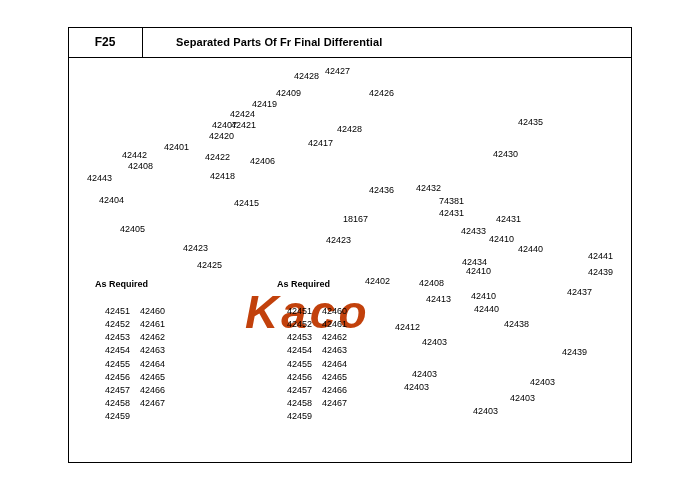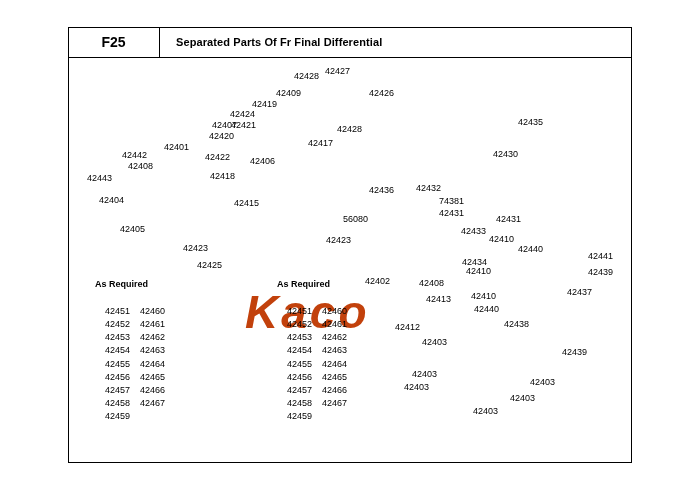--- a/index.html
+++ b/index.html
@@ -38,28 +38,28 @@
     left: 68px;
     top: 27px;
     width: 564px;
     height: 31px;
     border-bottom: 1px solid #000;
     box-sizing: border-box;
   }
   .titlebar .code-cell {
     position: absolute;
     left: 0; top: 0;
-    width: 92px;
+    width: 75px;
     height: 30px;
     border-right: 1px solid #000;
     box-sizing: border-box;
     display: flex;
     align-items: center;
     justify-content: center;
-    font-size: 14px;
+    font-size: 12px;
     font-weight: bold;
   }
   .titlebar .title-text {
     position: absolute;
     left: 108px;
     top: 0;
     height: 30px;
     display: flex;
     align-items: center;
     font-size: 11px;
@@ -378,21 +378,21 @@
   <div class="lbl" style="left:87px;  top:173px;">42443</div>
   <div class="lbl" style="left:99px;  top:195px;">42404</div>
   <div class="lbl" style="left:120px; top:224px;">42405</div>
   <div class="lbl" style="left:234px; top:198px;">42415</div>
   <div class="lbl" style="left:369px; top:185px;">42436</div>
   <div class="lbl" style="left:416px; top:183px;">42432</div>
   <div class="lbl" style="left:493px; top:149px;">42430</div>
   <div class="lbl" style="left:439px; top:196px;">74381</div>
   <div class="lbl" style="left:439px; top:208px;">42431</div>
   <div class="lbl" style="left:496px; top:214px;">42431</div>
-  <div class="lbl" style="left:343px; top:214px;">56080</div>
+  <div class="lbl" style="left:343px; top:214px;">18167</div>
   <div class="lbl" style="left:461px; top:226px;">42433</div>
   <div class="lbl" style="left:489px; top:234px;">42410</div>
   <div class="lbl" style="left:518px; top:244px;">42440</div>
   <div class="lbl" style="left:588px; top:251px;">42441</div>
   <div class="lbl" style="left:183px; top:243px;">42423</div>
   <div class="lbl" style="left:326px; top:235px;">42423</div>
   <div class="lbl" style="left:197px; top:260px;">42425</div>
   <div class="lbl" style="left:462px; top:257px;">42434</div>
   <div class="lbl" style="left:419px; top:278px;">42408</div>
   <div class="lbl" style="left:466px; top:266px;">42410</div>

